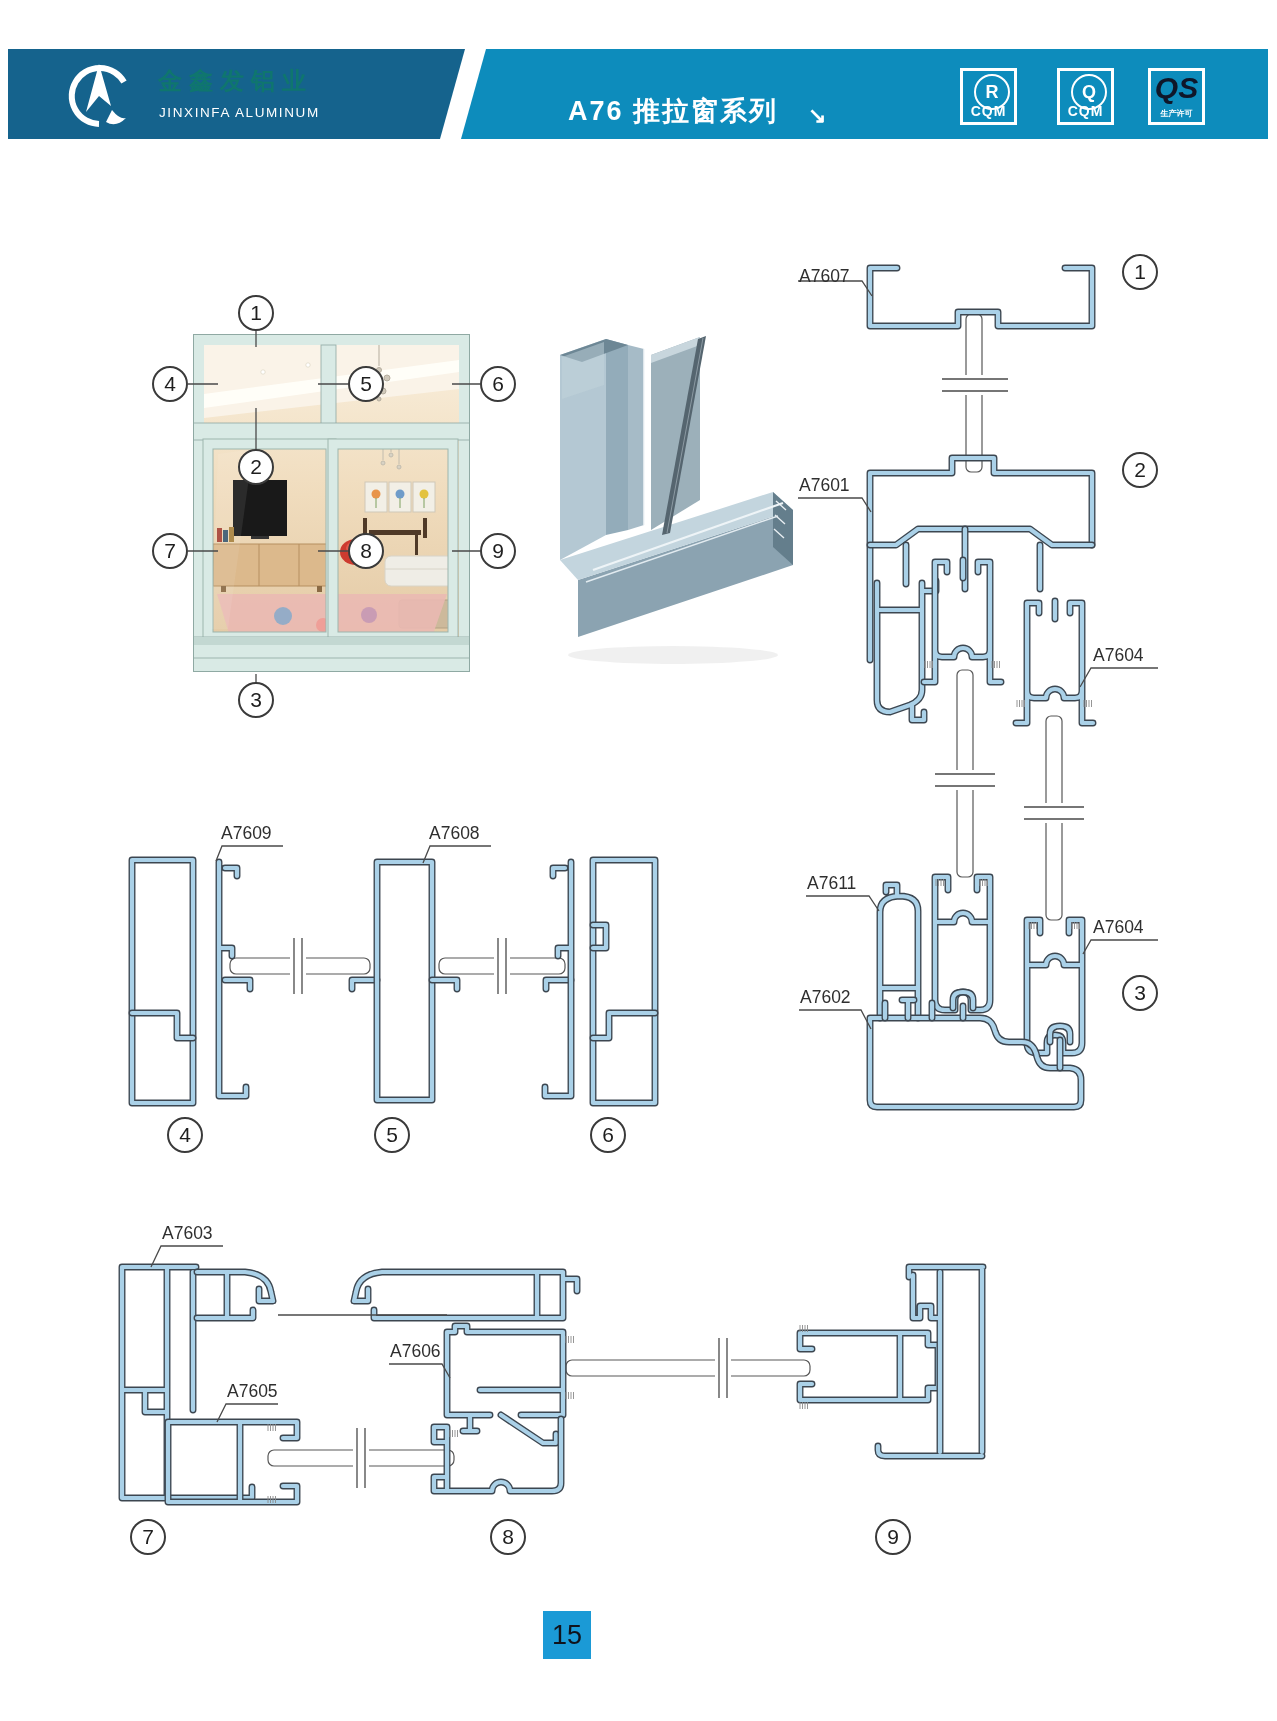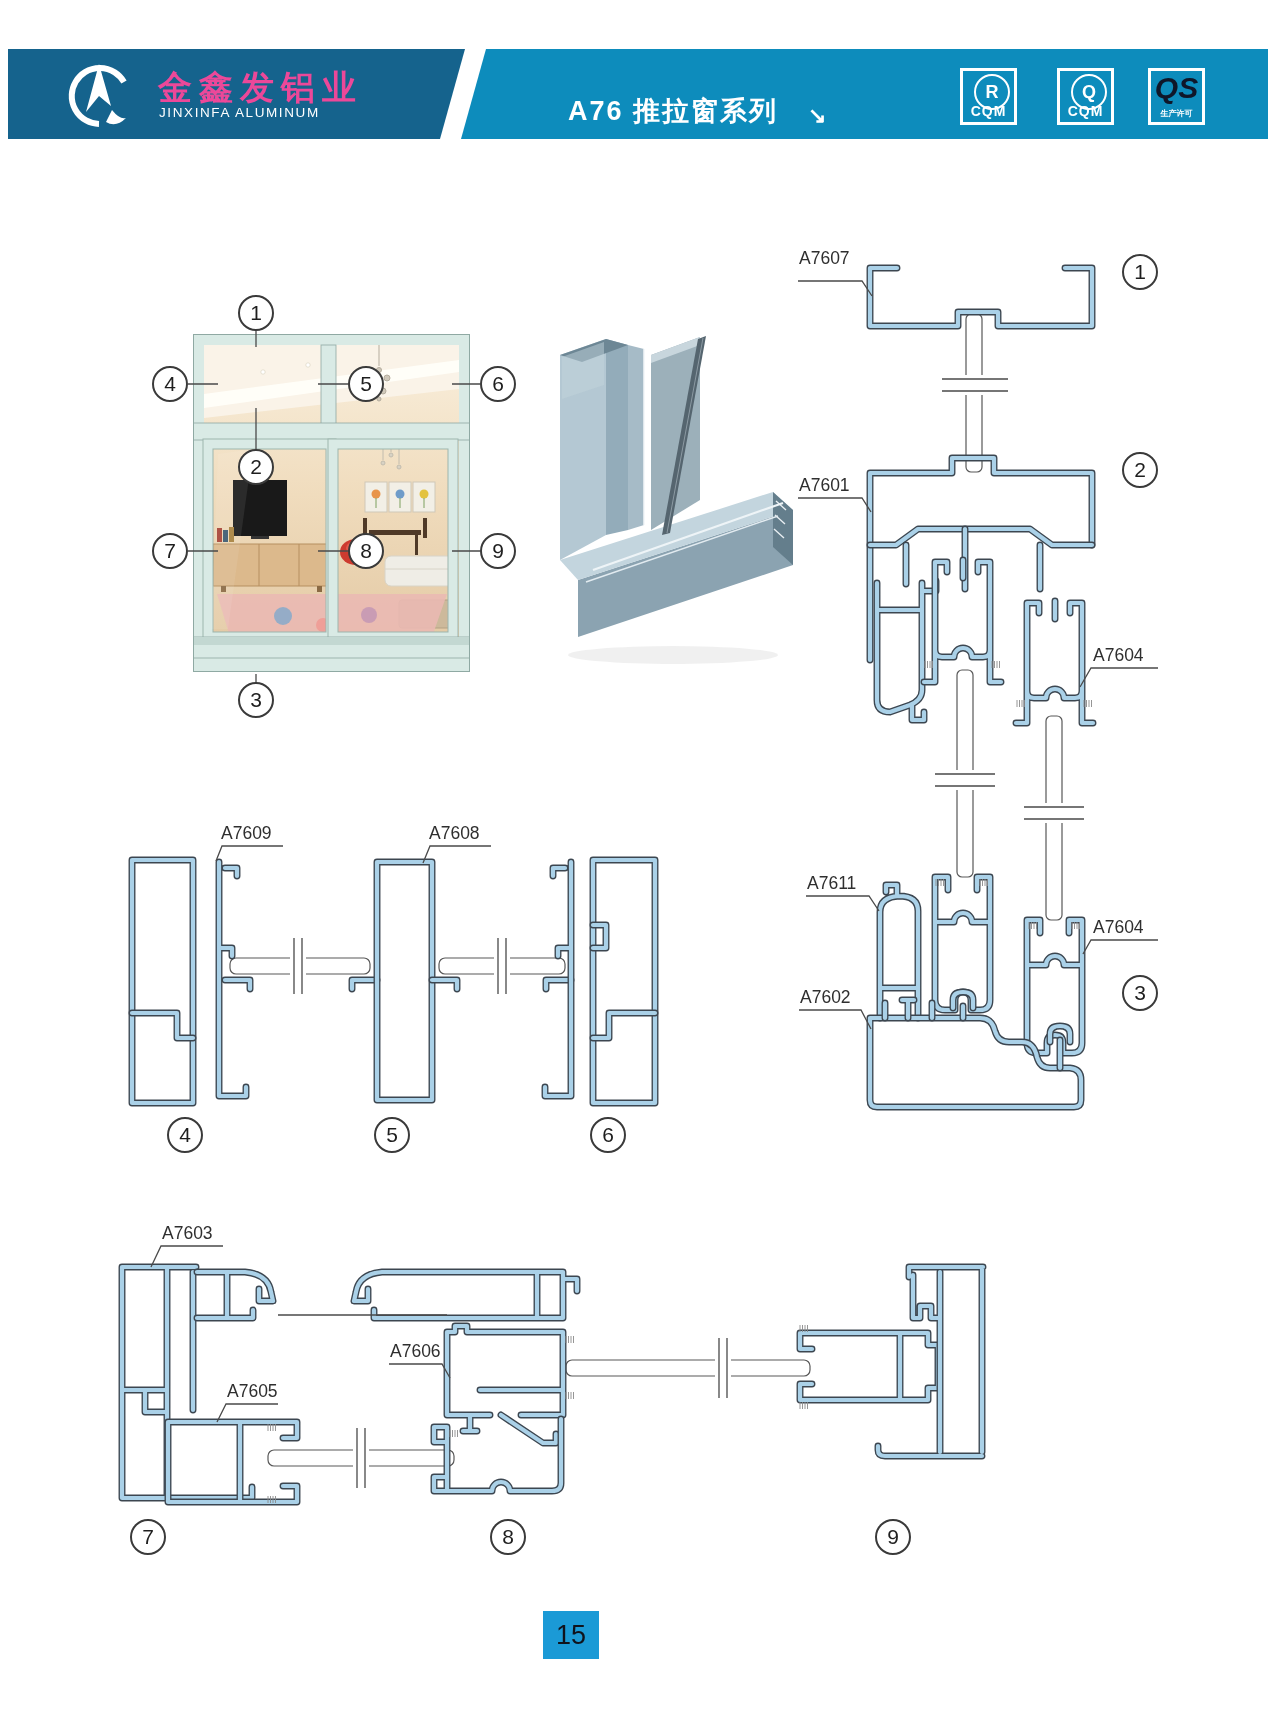--- a/index.html
+++ b/index.html
@@ -7,42 +7,42 @@
     position:relative;width:1277px;height:1721px;background:#ffffff;
     font-family:"Liberation Sans",sans-serif;overflow:hidden;margin:0 auto;
   }
   
   .hbar{position:absolute;left:8px;top:49px;width:1260px;height:90px;background:#ffffff;}
   .hleft{position:absolute;left:0;top:0;height:100%;width:470px;background:#15638d;
          clip-path:polygon(0 0,457px 0,432px 100%,0 100%);}
   .hright{position:absolute;left:446px;top:0;right:0;height:100%;background:#0d8cbc;
          clip-path:polygon(32px 0,100% 0,100% 100%,7px 100%);}
   .logo{position:absolute;left:58px;top:11px;width:66px;height:70px;}
-  .co-cn{position:absolute;left:150px;top:16px;color:#ec4899;font-size:34px;font-weight:bold;letter-spacing:7px;white-space:nowrap;}
+  .co-cn{position:absolute;left:150px;top:16px;color:#0f766e;font-size:24px;font-weight:bold;letter-spacing:7px;white-space:nowrap;}
   .co-en{position:absolute;left:151px;top:56px;color:#fff;font-size:13.5px;font-weight:normal;letter-spacing:1.6px;white-space:nowrap;}
   .series{position:absolute;left:560px;top:44px;width:230px;color:#fff;font-size:27px;font-weight:600;letter-spacing:2px;white-space:nowrap;}
   .harrow{position:absolute;left:800px;top:54px;color:#fff;font-size:22px;font-weight:bold;}
   .badge{position:absolute;top:19px;width:57px;height:57px;border:3px solid #fff;box-sizing:border-box;}
   .badge .circ{position:absolute;left:11px;top:3px;width:32px;height:32px;border:2.5px solid #fff;border-radius:50%;
                display:flex;align-items:center;justify-content:center;color:#fff;font-size:18px;font-weight:bold;}
   .badge .sub{position:absolute;left:0;right:0;bottom:3px;text-align:center;color:#fff;font-size:14px;font-weight:bold;letter-spacing:1px;}
   .badge.qs .big{position:absolute;left:0;right:0;top:0px;text-align:center;color:#0f172a;font-size:30px;font-weight:bold;font-style:italic;}
   .badge.qs .sub{font-size:8px;letter-spacing:0;text-align:center;}
   
   .overlay{position:absolute;left:0;top:0;pointer-events:none;}
   .wall{stroke:#aad1e8;stroke-width:4.2;fill:none;stroke-linejoin:round;stroke-linecap:round;}
   .wall-dark{stroke:#3c4650;stroke-width:6.9;fill:none;stroke-linejoin:round;stroke-linecap:round;}
   .thin{stroke:#4a4a4a;stroke-width:1.3;fill:none;}
   .glass{fill:#ffffff;stroke:#585858;stroke-width:1.2;}
   .gap{fill:#ffffff;stroke:none;}
   .hatch{stroke:#8a8a8a;stroke-width:0.9;fill:none;}
   .plabel{position:absolute;font-size:17.5px;color:#2f2f2f;white-space:nowrap;}
   .co{position:absolute;width:36px;height:36px;border:2px solid #3a3a3a;border-radius:50%;background:#fff;
       display:flex;align-items:center;justify-content:center;font-size:21px;color:#1e1e1e;box-sizing:border-box;}
-  .pagenum{position:absolute;left:543px;top:1611px;width:56px;height:48px;background:#1b9ad6;
+  .pagenum{position:absolute;left:543px;top:1611px;width:48px;height:48px;background:#1b9ad6;
       display:flex;align-items:center;justify-content:center;font-size:27px;color:#10131c;}
   .winfig{position:absolute;left:193px;top:334px;width:277px;height:338px;}
   .render3d{position:absolute;left:548px;top:325px;width:250px;height:345px;}
 </style>
 </head>
 <body>
 
 <div class="page">
 
   <div class="hbar">
@@ -280,21 +280,21 @@
       <path class="thin" d="M278,1315 H447"></path>
     </g>
 
     <g>
       <path class="thin" d="M256,331V347 M256,408V449 M256,674V682 M188,384H218 M318,384H348 M452,384H480 M188,551H218 M318,551H348 M452,551H480"></path>
       <path class="thin" d="M798,281H862L872,296 M798,498H862L871,512 M1158,668H1091L1080,687 M806,896H869L879,911 M1158,940H1091L1083,954 M799,1010H861L871,1029"></path>
       <path class="thin" d="M283,846H222L216,861 M491,846H430L423,863 M223,1246H161L151,1267 M389,1364H442L450,1378 M278,1404H226L217,1422"></path>
     </g>
   </svg>
 
-  <div class="plabel" style="left:799px;top:248px;">A7607</div>
+  <div class="plabel" style="left:799px;top:266px;">A7607</div>
   <div class="plabel" style="left:799px;top:475px;">A7601</div>
   <div class="plabel" style="left:1093px;top:645px;">A7604</div>
   <div class="plabel" style="left:807px;top:873px;">A7611</div>
   <div class="plabel" style="left:1093px;top:917px;">A7604</div>
   <div class="plabel" style="left:800px;top:987px;">A7602</div>
   <div class="plabel" style="left:221px;top:823px;">A7609</div>
   <div class="plabel" style="left:429px;top:823px;">A7608</div>
   <div class="plabel" style="left:162px;top:1223px;">A7603</div>
   <div class="plabel" style="left:390px;top:1341px;">A7606</div>
   <div class="plabel" style="left:227px;top:1381px;">A7605</div>

